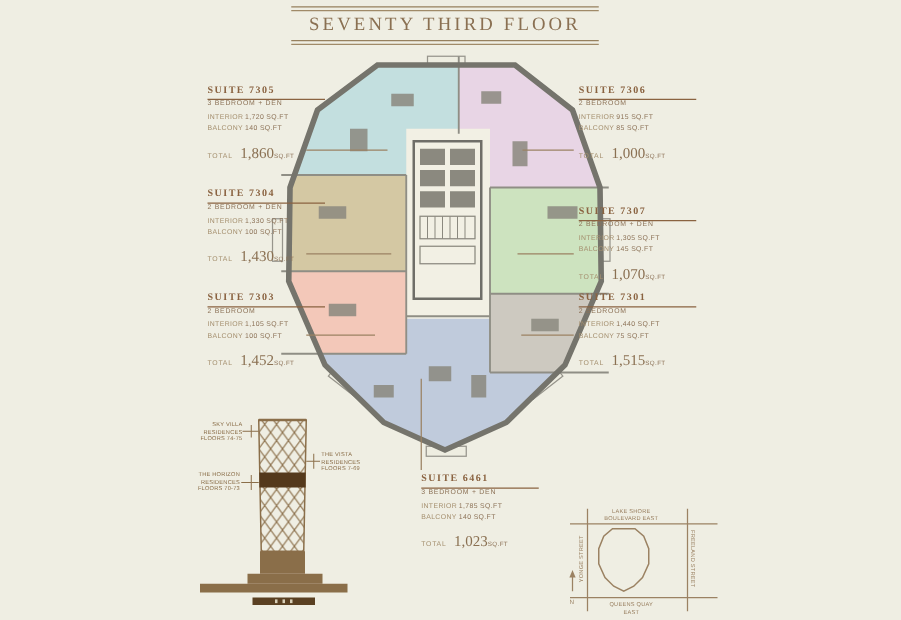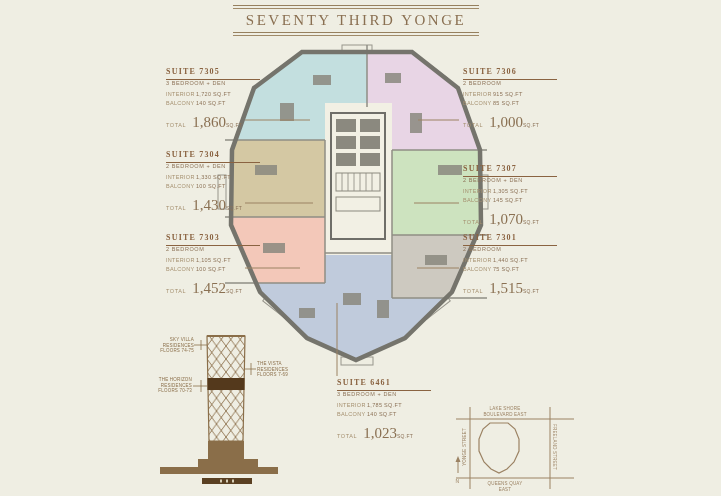--- a/index.html
+++ b/index.html
@@ -23,38 +23,38 @@
   .suite-name{
     font-family:"Liberation Serif",serif;font-size:8px;font-weight:bold;
     letter-spacing:1.2px;color:#8a6341;border-bottom:1px solid #8a6341;
     padding-bottom:3px;margin-bottom:0;
   }
   .suite-type{font-size:5.5px;letter-spacing:.6px;color:#8d7358;margin-bottom:5px;}
   .dim-row{font-size:5.5px;letter-spacing:.3px;margin-bottom:3px;color:#8d7358;}
   .dim-label{display:inline-block;width:30px;color:#a5906f;}
   .total-row{margin-top:7px;color:#8d7358;}
   .total-label{font-size:5.5px;letter-spacing:.6px;color:#a5906f;margin-right:6px;}
-  .total-num{font-family:"Liberation Serif",serif;font-size:15px;color:#8a7052;}
+  .total-num{font-family:"Liberation Serif",serif;font-size:12px;color:#8a7052;}
   .total-unit{font-size:5px;letter-spacing:.3px;}
   
   .micro{font-family:"Liberation Sans",sans-serif;font-size:4.5px;line-height:5.5px;
          letter-spacing:.2px;color:#8a6e49;}
   .micro div{white-space:nowrap;}
   .t-right{text-align:right;}
   .t-center{text-align:center;}
   .street{color:#9b8263;}
   svg{display:block;}
 </style>
 </head>
 <body>
 
 <div class="abs title-wrap">
   <div class="rule thick"></div>
   <div class="rule"></div>
-  <div class="page-title">SEVENTY THIRD YONGE</div>
+  <div class="page-title">SEVENTY THIRD FLOOR</div>
   <div class="rule thick"></div>
   <div class="rule"></div>
 </div>
 
 <svg class="abs" style="left:217px;top:37px;" width="278" height="336" viewBox="-8 -8 278 336">
   <defs>
     <clipPath id="planClip">
       <polygon points="77,7 187,7 233,43 255,105 256,180 227,247 180,293 131,315 82,293 35,247 6,180 7,105 29,43"></polygon>
     </clipPath>
   </defs>

